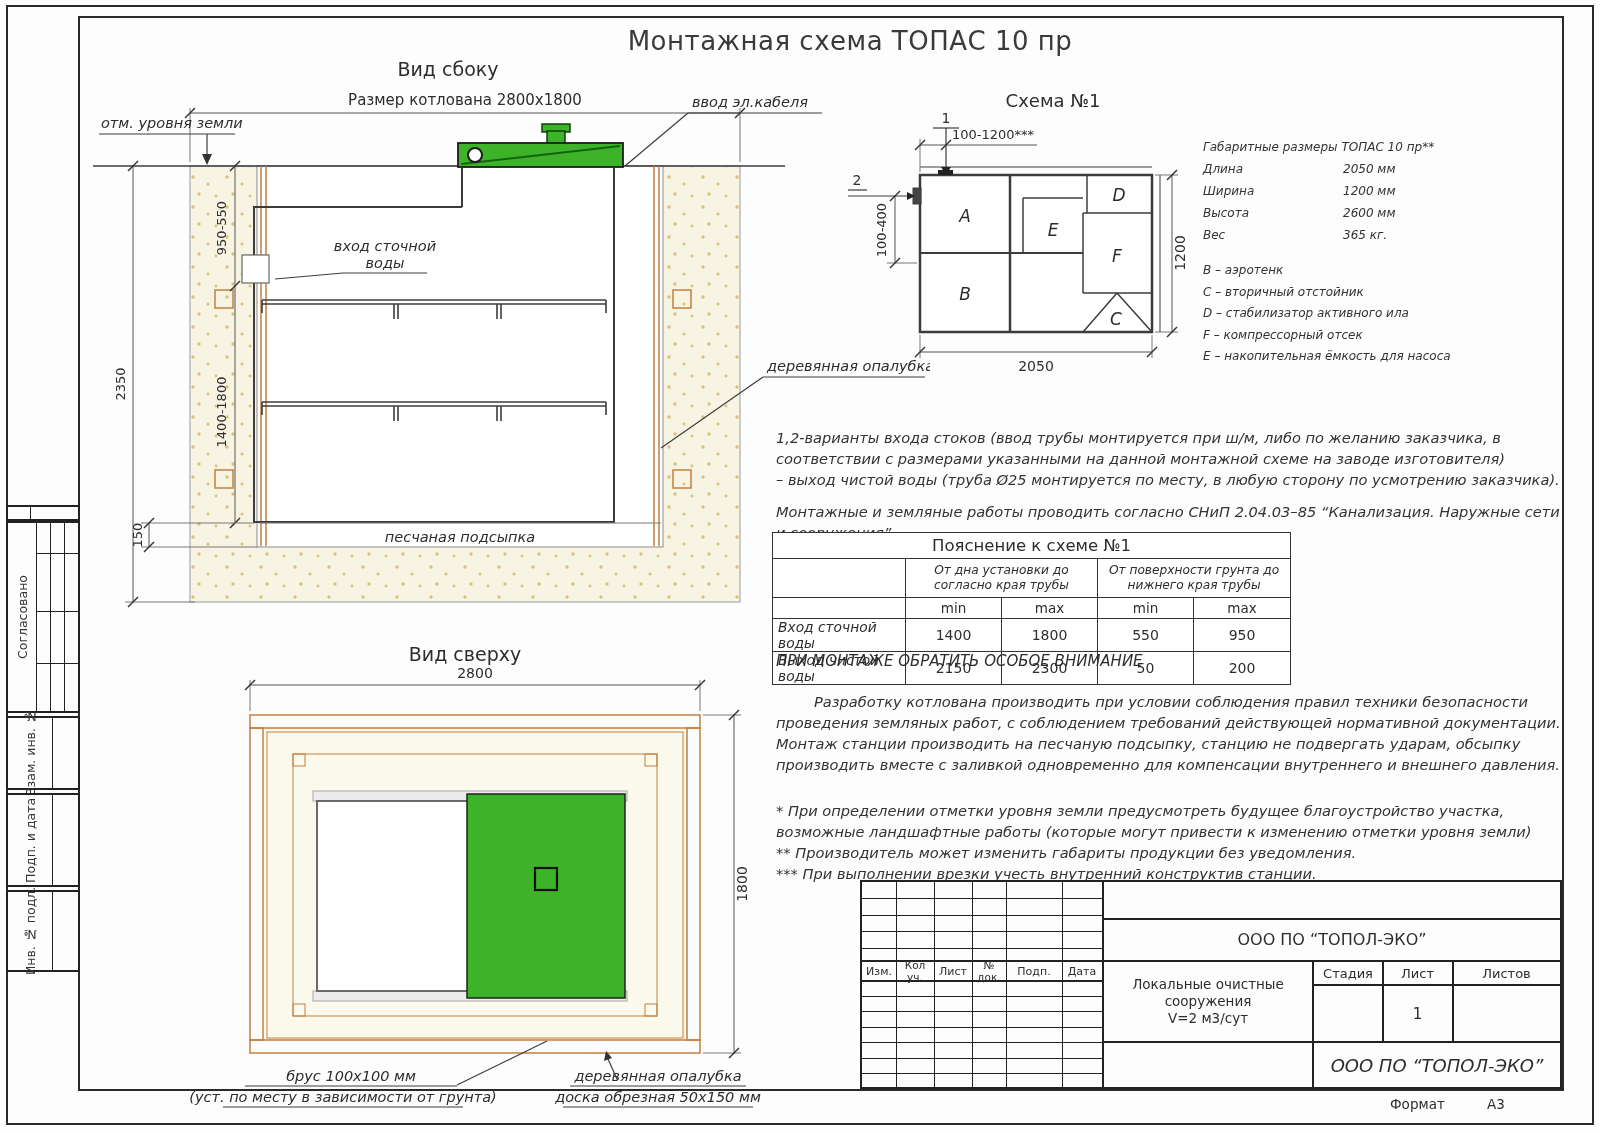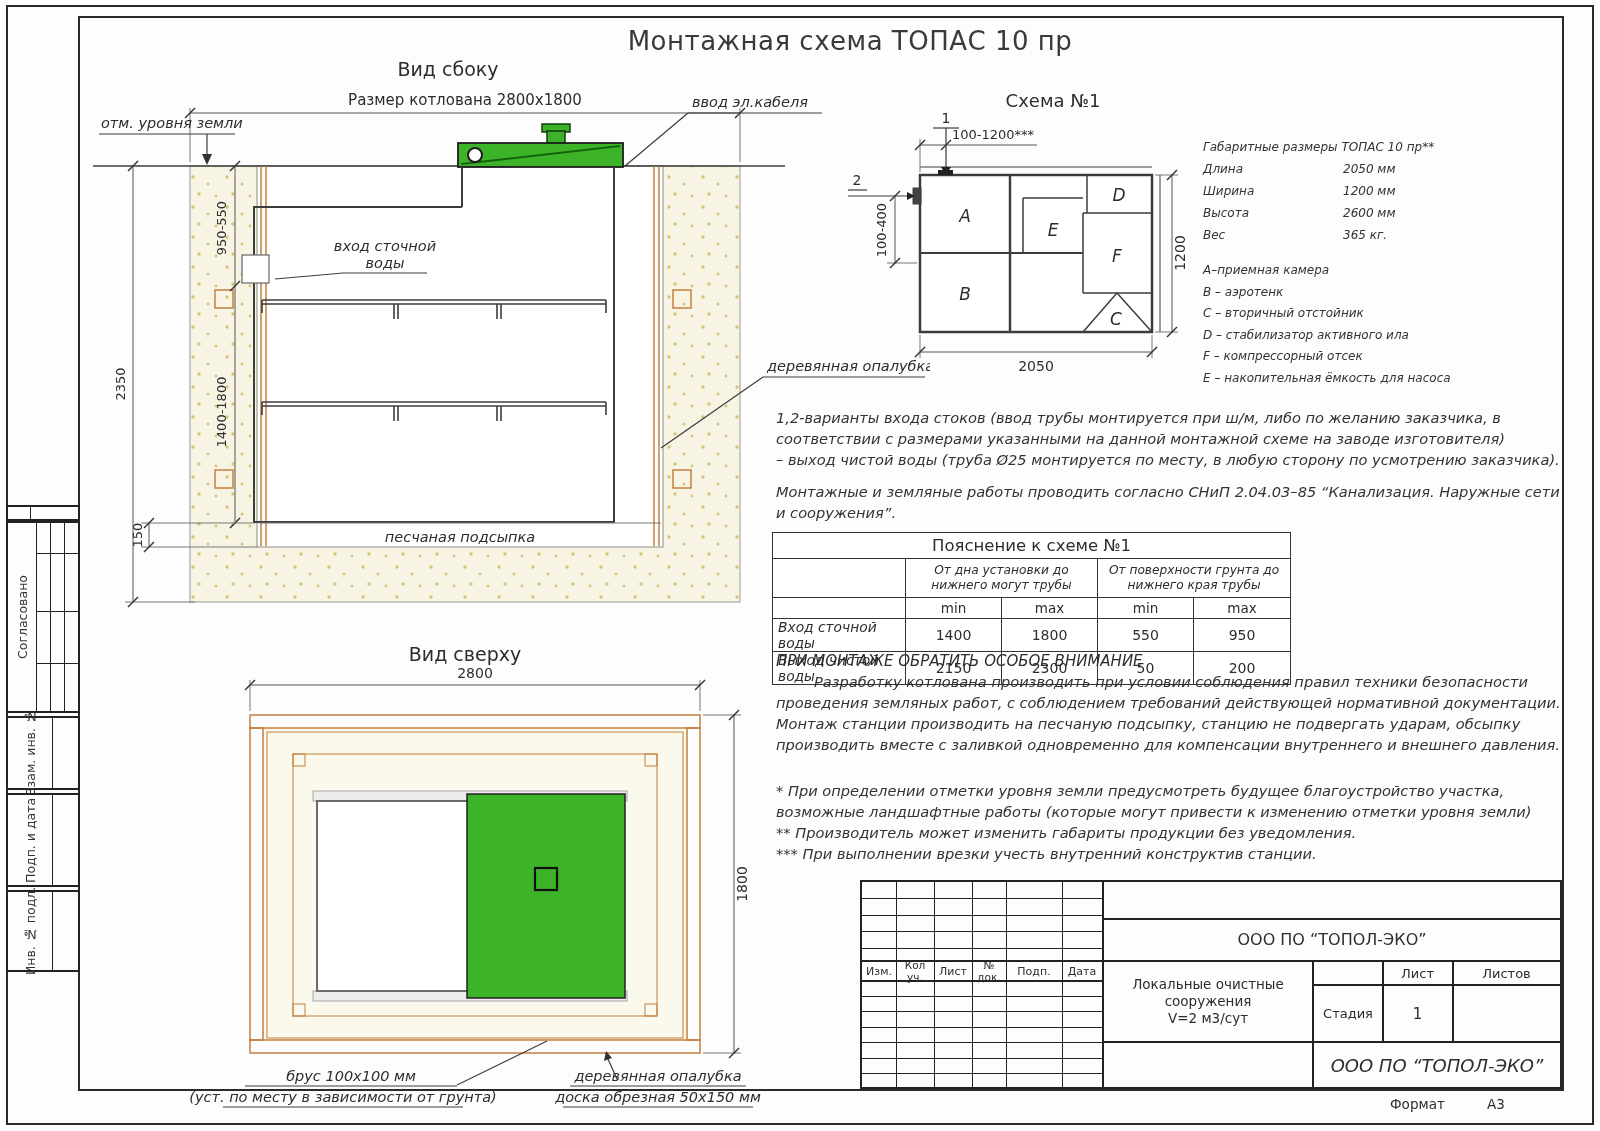--- a/index.html
+++ b/index.html
@@ -3,21 +3,21 @@
 <meta charset="utf-8">
 <style>
   html,body{margin:0;padding:0;background:#d8d8d8;}
   .page{position:relative;width:1600px;height:1131px;background:#fdfdfd;
         font-family:"DejaVu Sans",sans-serif;color:#2d2d2d;overflow:hidden;}
   .abs{position:absolute;}
   .border-outer{left:6px;top:5px;width:1584px;height:1116px;border:2px solid #2a2a2a;}
   .border-frame{left:78px;top:16px;width:1482px;height:1071px;border:2px solid #2a2a2a;}
   .sheet-title{font-size:26px;letter-spacing:.5px;text-align:center;color:#3a3a3a;}
   .it{font-style:italic;}
-  .para{font-size:14.6px;font-style:italic;line-height:21px;color:#333;}
+  .para{font-size:14.6px;font-style:italic;line-height:21px;color:#333;margin-top:20px;}
   .specs{font-size:12px;font-style:italic;line-height:22px;color:#333;}
   .specs .row{display:flex;}
   .specs .lab{width:140px;}
   .legend-line{line-height:21.5px;}
   
   table.expl{border-collapse:collapse;table-layout:fixed;background:#fff;}
   table.expl td,table.expl th{border:1.5px solid #333;padding:0;text-align:center;
         font-weight:normal;vertical-align:middle;}
   .expl .ttl{font-size:16.5px;height:25px;}
   .expl .grp{font-size:12.2px;line-height:1.2;height:38px;font-style:italic;}
@@ -304,21 +304,20 @@
       </div>
     <div class="row">
         <span class="lab">Высота</span>
         <span>2600 мм</span>
       </div>
     <div class="row">
         <span class="lab">Вес</span>
         <span>365 кг.</span>
       </div>
     <div style="height:14px;"></div>
-    <div class="legend-line">А–приемная  камера</div>
     <div class="legend-line">В – аэротенк</div>
     <div class="legend-line">С – вторичный отстойник</div>
     <div class="legend-line">D – стабилизатор активного  ила</div>
     <div class="legend-line">F  – компрессорный отсек</div>
     <div class="legend-line">Е – накопительная ёмкость для насоса</div>
   </div>
 
   <div class="abs para" style="left:776px;top:407px;width:795px;">
     <div>1,2-варианты входа  стоков (ввод трубы монтируется при ш/м, либо по желанию заказчика, в соответствии с размерами указанными на данной монтажной схеме на заводе изготовителя)</div>
     <div>– выход чистой воды (труба Ø25 монтируется по месту, в любую сторону по усмотрению заказчика).</div>
@@ -332,21 +331,21 @@
         <col style="width:96px;">
         <col style="width:96px;">
         <col style="width:97px;">
       </colgroup>
     <tbody>
         <tr>
           <td class="ttl" colspan="5">Пояснение к схеме №1</td>
         </tr>
     <tr>
       <td class="grp"></td>
-      <td class="grp" colspan="2">От дна установки до нижнего могут трубы</td>
+      <td class="grp" colspan="2">От дна установки до согласно края трубы</td>
       <td class="grp" colspan="2">От поверхности грунта до нижнего края трубы</td>
     </tr>
     <tr>
       <td class="mm"></td>
       <td class="mm">min</td>
       <td class="mm">max</td>
       <td class="mm">min</td>
       <td class="mm">max</td>
     </tr>
     <tr>
@@ -482,21 +481,21 @@
     <div class="txt" style="left:72px;top:80px;width:38px;height:18px;font-size:11px;">Лист</div>
     <div class="txt" style="left:110px;top:80px;width:34px;height:18px;font-size:10.5px;">№ док.</div>
     <div class="txt" style="left:144px;top:80px;width:56px;height:18px;font-size:11px;">Подп.</div>
     <div class="txt" style="left:200px;top:80px;width:40px;height:18px;font-size:11px;">Дата</div>
 
     <div class="txt" style="left:242px;top:37px;width:456px;height:41px;font-size:16px;">ООО ПО “ТОПОЛ-ЭКО”</div>
     <div class="txt" style="left:242px;top:80px;width:208px;height:79px;font-size:13.5px;flex-direction:column;line-height:17px;">
       <div>Локальные очистные сооружения</div>
         <div>V=2 м3/сут</div>
     </div>
-    <div class="txt" style="left:452px;top:80px;width:68px;height:22px;font-size:13px;margin-top:40px;">Стадия</div>
+    <div class="txt" style="left:452px;top:80px;width:68px;height:22px;font-size:13px;">Стадия</div>
     <div class="txt" style="left:521px;top:80px;width:69px;height:22px;font-size:13px;">Лист</div>
     <div class="txt" style="left:591px;top:80px;width:107px;height:22px;font-size:13px;">Листов</div>
     <div class="txt" style="left:521px;top:104px;width:69px;height:55px;font-size:15px;">1</div>
     <div class="txt it" style="left:452px;top:161px;width:246px;height:44px;font-size:18px;">ООО ПО “ТОПОЛ-ЭКО”</div>
   </div>
 
   <div class="abs" style="left:1390px;top:1096px;font-size:13.5px;">Формат</div>
   <div class="abs" style="left:1487px;top:1096px;font-size:13.5px;">А3</div>
 
 </div>

